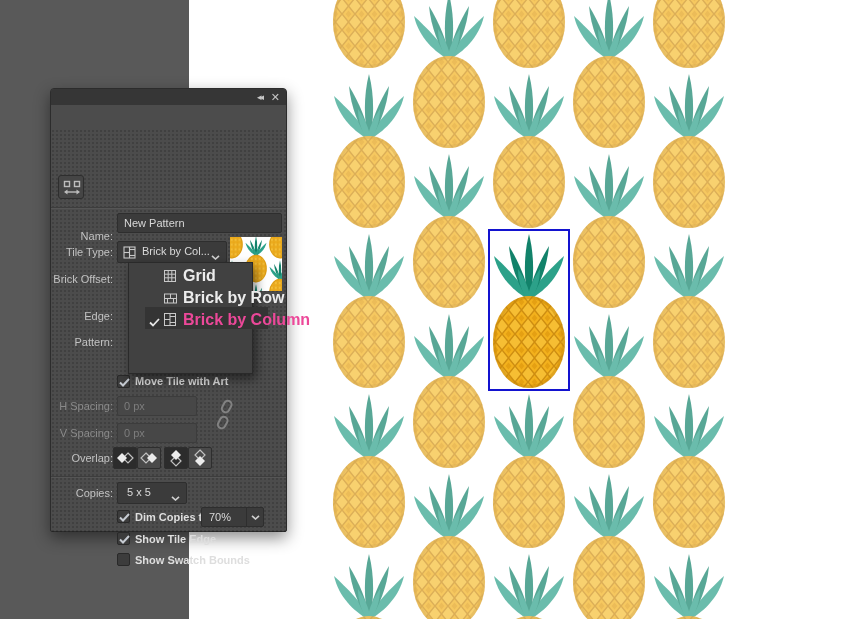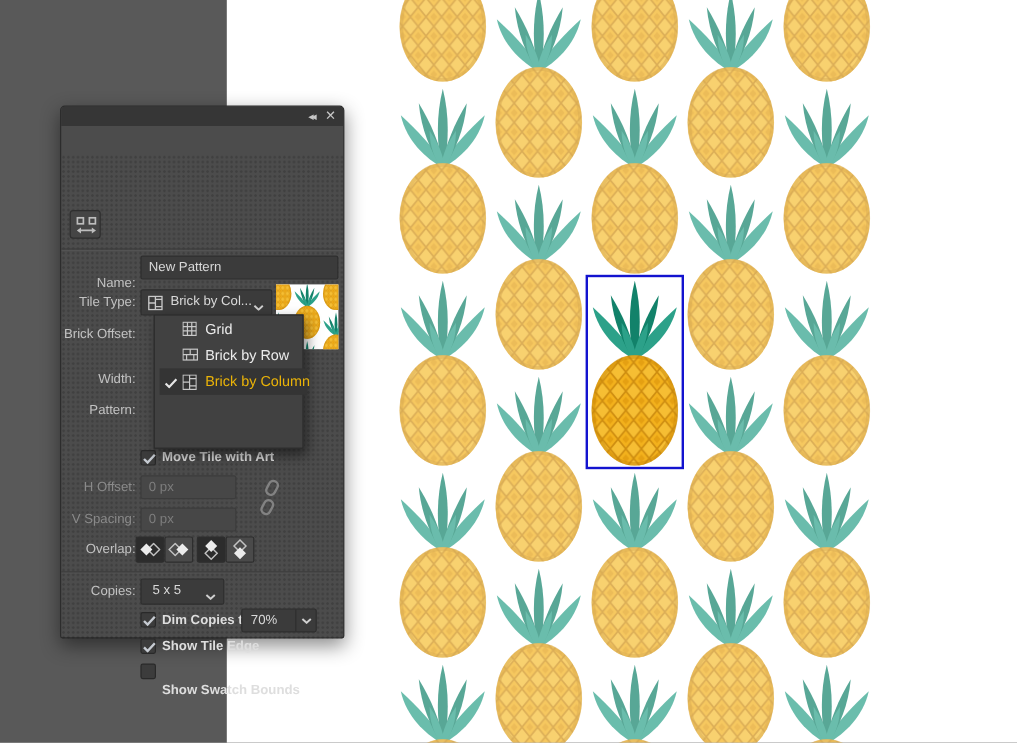--- a/index.html
+++ b/index.html
@@ -60,22 +60,22 @@
 
   
   #swatch-thumb { position:absolute; left:179px; top:108px; width:52px; height:54px;
                   background:#fff; overflow:hidden; z-index:5; }
   #swatch-thumb svg { position:absolute; width:24px; height:48px; }
 
   
   #tile-menu { position:absolute; left:77px; top:133px; width:125px; height:112px;
                background:#414141; border:1px solid #2a2a2a; z-index:20;
                box-shadow:3px 5px 10px rgba(0,0,0,.5); }
-  .menu-item { position:absolute; left:4px; width:123px; height:22px; cursor:pointer; color:#ececec;
-               font-size:12px; }
+  .menu-item { position:absolute; left:16px; width:123px; height:22px; cursor:pointer; color:#ececec;
+               font-size:16px;font-weight:bold; }
   .menu-item.selected { background:#343434; }
   .menu-item .mi-check { position:absolute; left:4px; top:6px; }
   .menu-item .mi-icon { position:absolute; left:19px; top:5px; }
   .menu-item .mi-label { position:absolute; left:38px; top:4px; white-space:nowrap; }
 
   
   .ov-btn { position:absolute; width:24px; height:22px; border:1px solid #2e2e2e;
             background:#4a4a4a; border-radius:2px; cursor:pointer; }
   .ov-btn.on { background:#2c2c2c; }
   .ov-btn svg { position:absolute; left:50%; top:50%; transform:translate(-50%,-50%); }
@@ -248,21 +248,21 @@
         </svg>
         <svg viewBox="0 0 80 160" style="left:38px;top:-26px">
           <use href="#pineapple-sym"></use>
         </svg>
         <svg viewBox="0 0 80 160" style="left:38px;top:22px">
           <use href="#pineapple-sym"></use>
         </svg>
       </div>
 
     <div class="lbl" style="top:144px">Brick Offset:</div>
-    <div class="lbl" style="top:181px">Width:</div>
+    <div class="lbl" style="top:181px">Edge:</div>
     <div class="lbl" style="top:207px">Pattern:</div>
 
     <div id="tile-menu">
       <div class="menu-item" style="top:0">
         <span class="mi-icon">
           <svg width="12" height="12" viewBox="0 0 12 12" fill="none" stroke="#c9c9c9" stroke-width="1">
             <rect x="0.5" y="0.5" width="11" height="11"></rect>
             <line x1="4.2" y1="0.5" x2="4.2" y2="11.5"></line>
               <line x1="7.8" y1="0.5" x2="7.8" y2="11.5"></line>
             <line x1="0.5" y1="4.2" x2="11.5" y2="4.2"></line>
@@ -287,32 +287,32 @@
               <polyline points="1,4.5 4,7.5 10,1" fill="none" stroke="#e6e6e6" stroke-width="1.8"></polyline>
             </svg></span>
         <span class="mi-icon">
           <svg width="12" height="13" viewBox="0 0 12 13" fill="none" stroke="#c9c9c9" stroke-width="1">
             <rect x="0.5" y="0.5" width="11" height="12"></rect>
             <line x1="6" y1="0.5" x2="6" y2="12.5"></line>
             <line x1="0.5" y1="6.5" x2="6" y2="6.5"></line>
             <line x1="6" y1="3.5" x2="11.5" y2="3.5"></line>
               <line x1="6" y1="9.5" x2="11.5" y2="9.5"></line>
           </svg></span>
-        <span class="mi-label" style="color: #eab308;">Brick by Column</span>
+        <span class="mi-label" style="color: #ec4899;">Brick by Column</span>
       </div>
     </div>
 
     <div class="checkbox" style="left:66px; top:246px">
       <svg width="11" height="9" viewBox="0 0 11 9">
         <polyline points="1,4.5 4,7.5 10,1" fill="none" stroke="#c6cbd2" stroke-width="2"></polyline>
         </svg>
     </div>
     <div class="cb-lbl" style="left:84px; top:246px">Move Tile with Art</div>
 
-    <div class="lbl dis" style="top:271px">H Offset:</div>
+    <div class="lbl dis" style="top:271px">H Spacing:</div>
     <div class="inp dis" style="left:66px; top:267px; width:80px; height:20px">0 px</div>
     <div class="lbl dis" style="top:298px">V Spacing:</div>
     <div class="inp dis" style="left:66px; top:294px; width:80px; height:20px">0 px</div>
 
     <span id="spacing-link-icon">
       <svg width="24" height="32" viewBox="0 0 24 32" fill="none" stroke="#828282" stroke-width="2">
         <rect x="10" y="1.5" width="7.5" height="12" rx="3.7" transform="rotate(28 13.7 7.5)"></rect>
         <rect x="6" y="17.5" width="7.5" height="12" rx="3.7" transform="rotate(28 9.7 23.5)"></rect>
       </svg>
     </span>
@@ -373,15 +373,15 @@
     <div class="checkbox" style="left:66px; top:403px">
       <svg width="11" height="9" viewBox="0 0 11 9">
         <polyline points="1,4.5 4,7.5 10,1" fill="none" stroke="#c6cbd2" stroke-width="2"></polyline>
         </svg>
     </div>
     <div class="cb-lbl" style="left:84px; top:404px">Show Tile Edge</div>
 
     <div class="checkbox" style="left:66px; top:424px">
       
     </div>
-    <div class="cb-lbl" style="left:84px; top:440px">Show Swatch Bounds</div>
+    <div class="cb-lbl" style="left:84px; top:425px">Show Swatch Bounds</div>
   </div>
 </div>
 
 </body></html>

